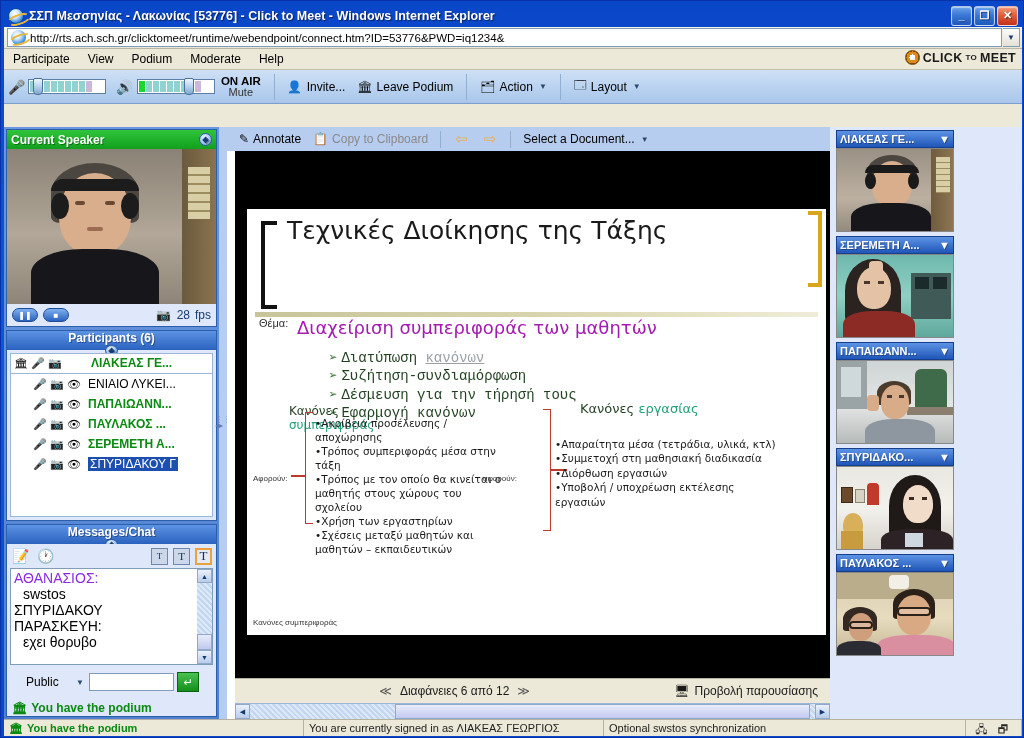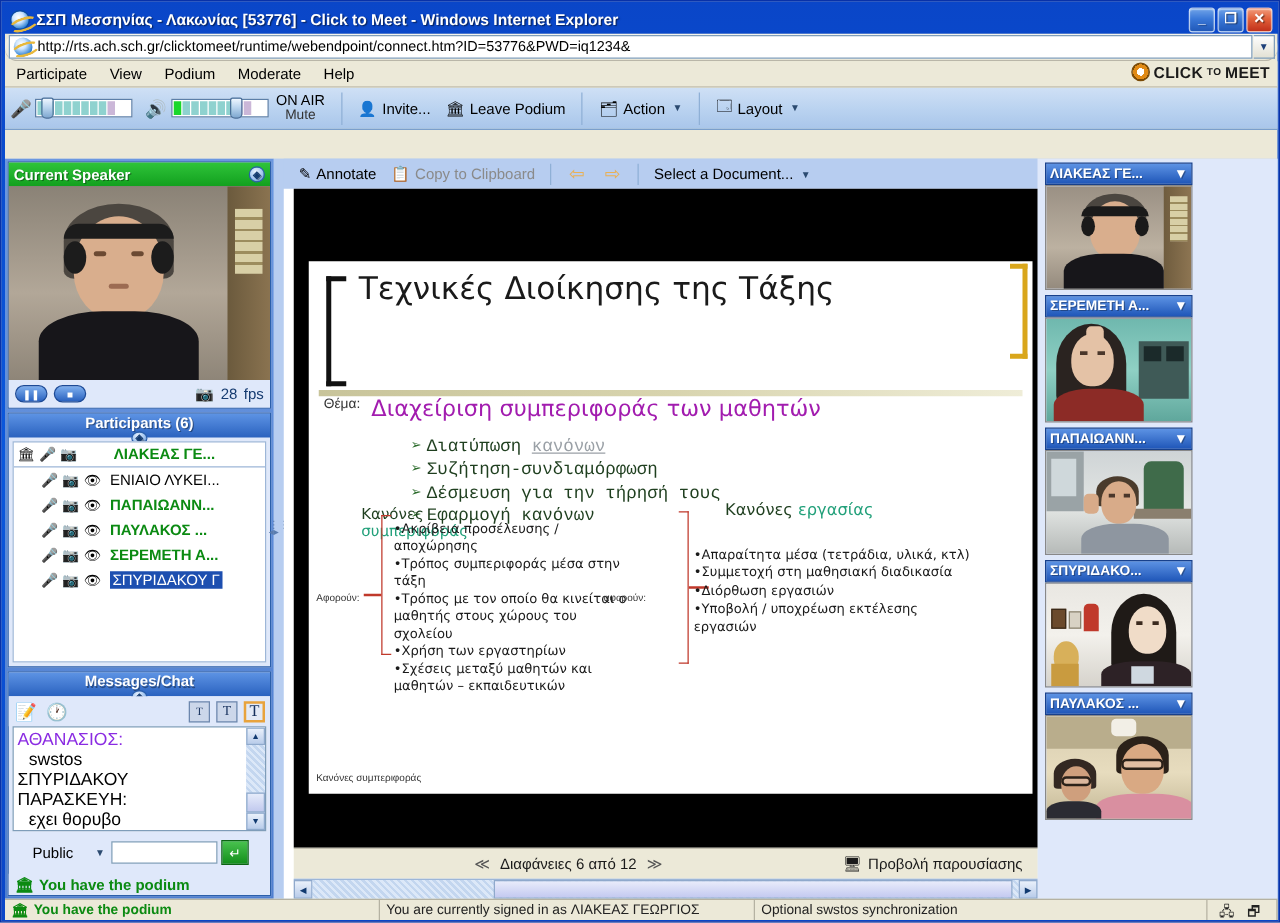--- a/index.html
+++ b/index.html
@@ -55,21 +55,20 @@
     position:absolute; left:3px; top:26px; width:1018px; height:709px;
     background:#ece9d8;
   }
 
   
   #addressbar {
     height: 22px; display:flex; align-items:center;
     background: linear-gradient(to bottom,#f6f5ec 0%,#e9e6d6 100%);
     border-bottom: 1px solid #b9b6a8;
     padding: 0 2px;
-    border-radius: 10px;
   }
   #addr-field {
     flex:1 1 auto; height:19px; margin: 0 1px;
     background:#fff; border:1px solid #7f9db9;
     display:flex; align-items:center; padding-left:3px;
     font-size: 11.5px; color:#000; white-space:nowrap; overflow:hidden;
   }
   .globe-ico {
     width:15px; height:15px; flex:0 0 15px; margin-right:4px; border-radius:50%;
     background: radial-gradient(circle at 40% 35%, #fff 0%, #cfe6ff 30%, #2a7fd4 72%, #0b4a9c 100%);
@@ -128,21 +127,21 @@
   .meter-bar i.tail { background:#cbb7d8; }
   .slider-thumb {
     position:absolute; width:10px; height:17px; top:-2px;
     background: linear-gradient(to bottom,#eef6ff 0%,#bcd6ef 45%,#7fa8d0 100%);
     border:1px solid #4a6f99; border-radius:2px 2px 4px 4px;
   }
   .mic-ico { font-size:14px; }
   #onair {
     text-align:center; line-height:1.05; padding:0 6px;
   }
-  #onair .l1 { font-weight:normal; font-size:11.5px; color:#000; }
+  #onair .l1 { font-weight:bold; font-size:11.5px; color:#000; }
   #onair .l2 { font-size:11px; color:#333; }
   .tb-btn {
     display:flex; align-items:center; gap:4px; padding:3px 6px;
     font-size:12px; color:#000; cursor:pointer; white-space:nowrap;
   }
   .caret { font-size:8px; color:#2b4a70; margin-left:2px; }
 
   
   #main {
     position:absolute; left:0; top:100px; width:1018px; height:592px;
@@ -209,21 +208,21 @@
   #chat-tools .sp { flex:1 1 auto; }
   .tool-ico { width:20px;height:18px; display:flex;align-items:center;justify-content:center; font-size:14px; cursor:pointer;}
   .tbtn {
     width:17px;height:17px;border:1px solid #6d87ae; background:#ccd7ea;
     display:flex;align-items:center;justify-content:center; cursor:pointer;
     color:#16305c; font-family:"Liberation Serif", serif;
   }
   .tbtn.s1 { font-size:9px; } .tbtn.s2 { font-size:11px; }
   .tbtn.s3 { font-size:13px; border:2px solid #e8a33d; background:#e3eaf6; }
   #chat-log {
-    height:84px; background:#fff; margin:0 3px; border:1px solid #7f9db9;
+    height:97px; background:#fff; margin:0 3px; border:1px solid #7f9db9;
     display:flex; overflow:hidden;
   }
   #chat-text { flex:1 1 auto; padding:1px 3px; overflow:hidden; }
   .chat-name { color:#8a2be2; font-size:14px; }
   .chat-name.blk { color:#000; }
   .chat-msg { font-size:14px; color:#000; padding-left:9px; }
   #chat-scroll { width:15px; flex:0 0 15px; background:#cfe0f5; display:flex; flex-direction:column; }
   .sb-arrow { height:14px; background:linear-gradient(to bottom,#eaf1fb,#b9ccea); border:1px solid #8fa9cc; font-size:7px; color:#123a70; display:flex;align-items:center;justify-content:center; cursor:pointer;}
   .sb-track { flex:1 1 auto; background: repeating-linear-gradient(45deg,#dce8f8 0 2px,#c3d6ef 2px 4px); }
   .sb-thumb { height:16px; background:linear-gradient(to bottom,#e6ecfa,#c1c9ee); border:1px solid #8fa9cc; }

